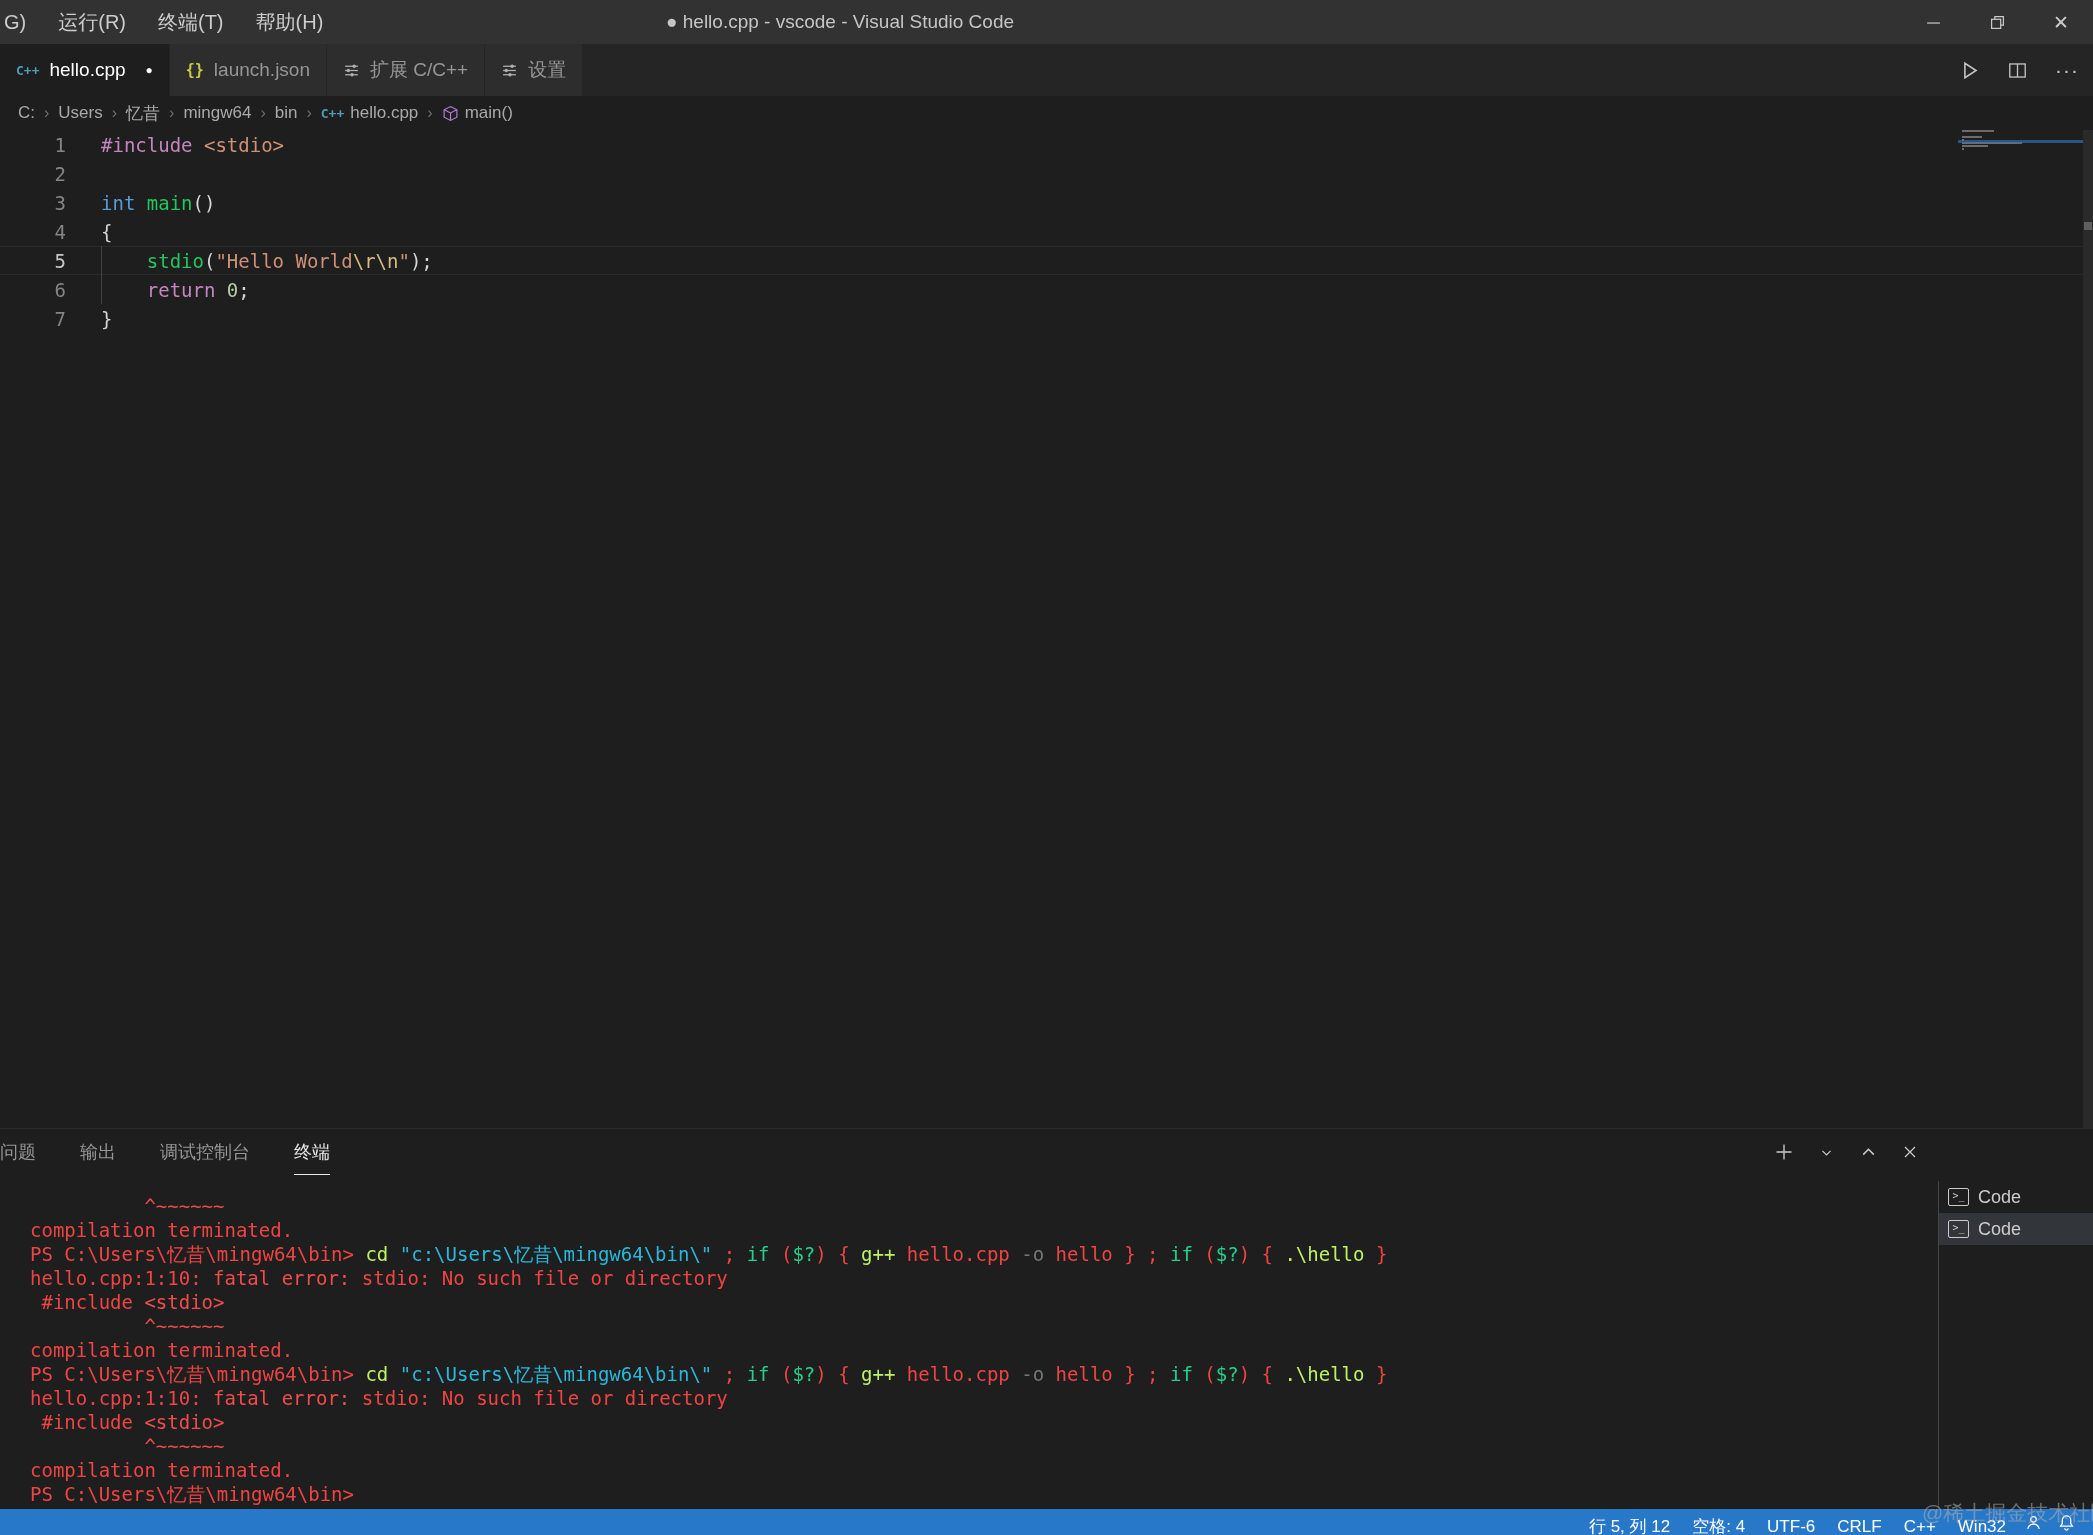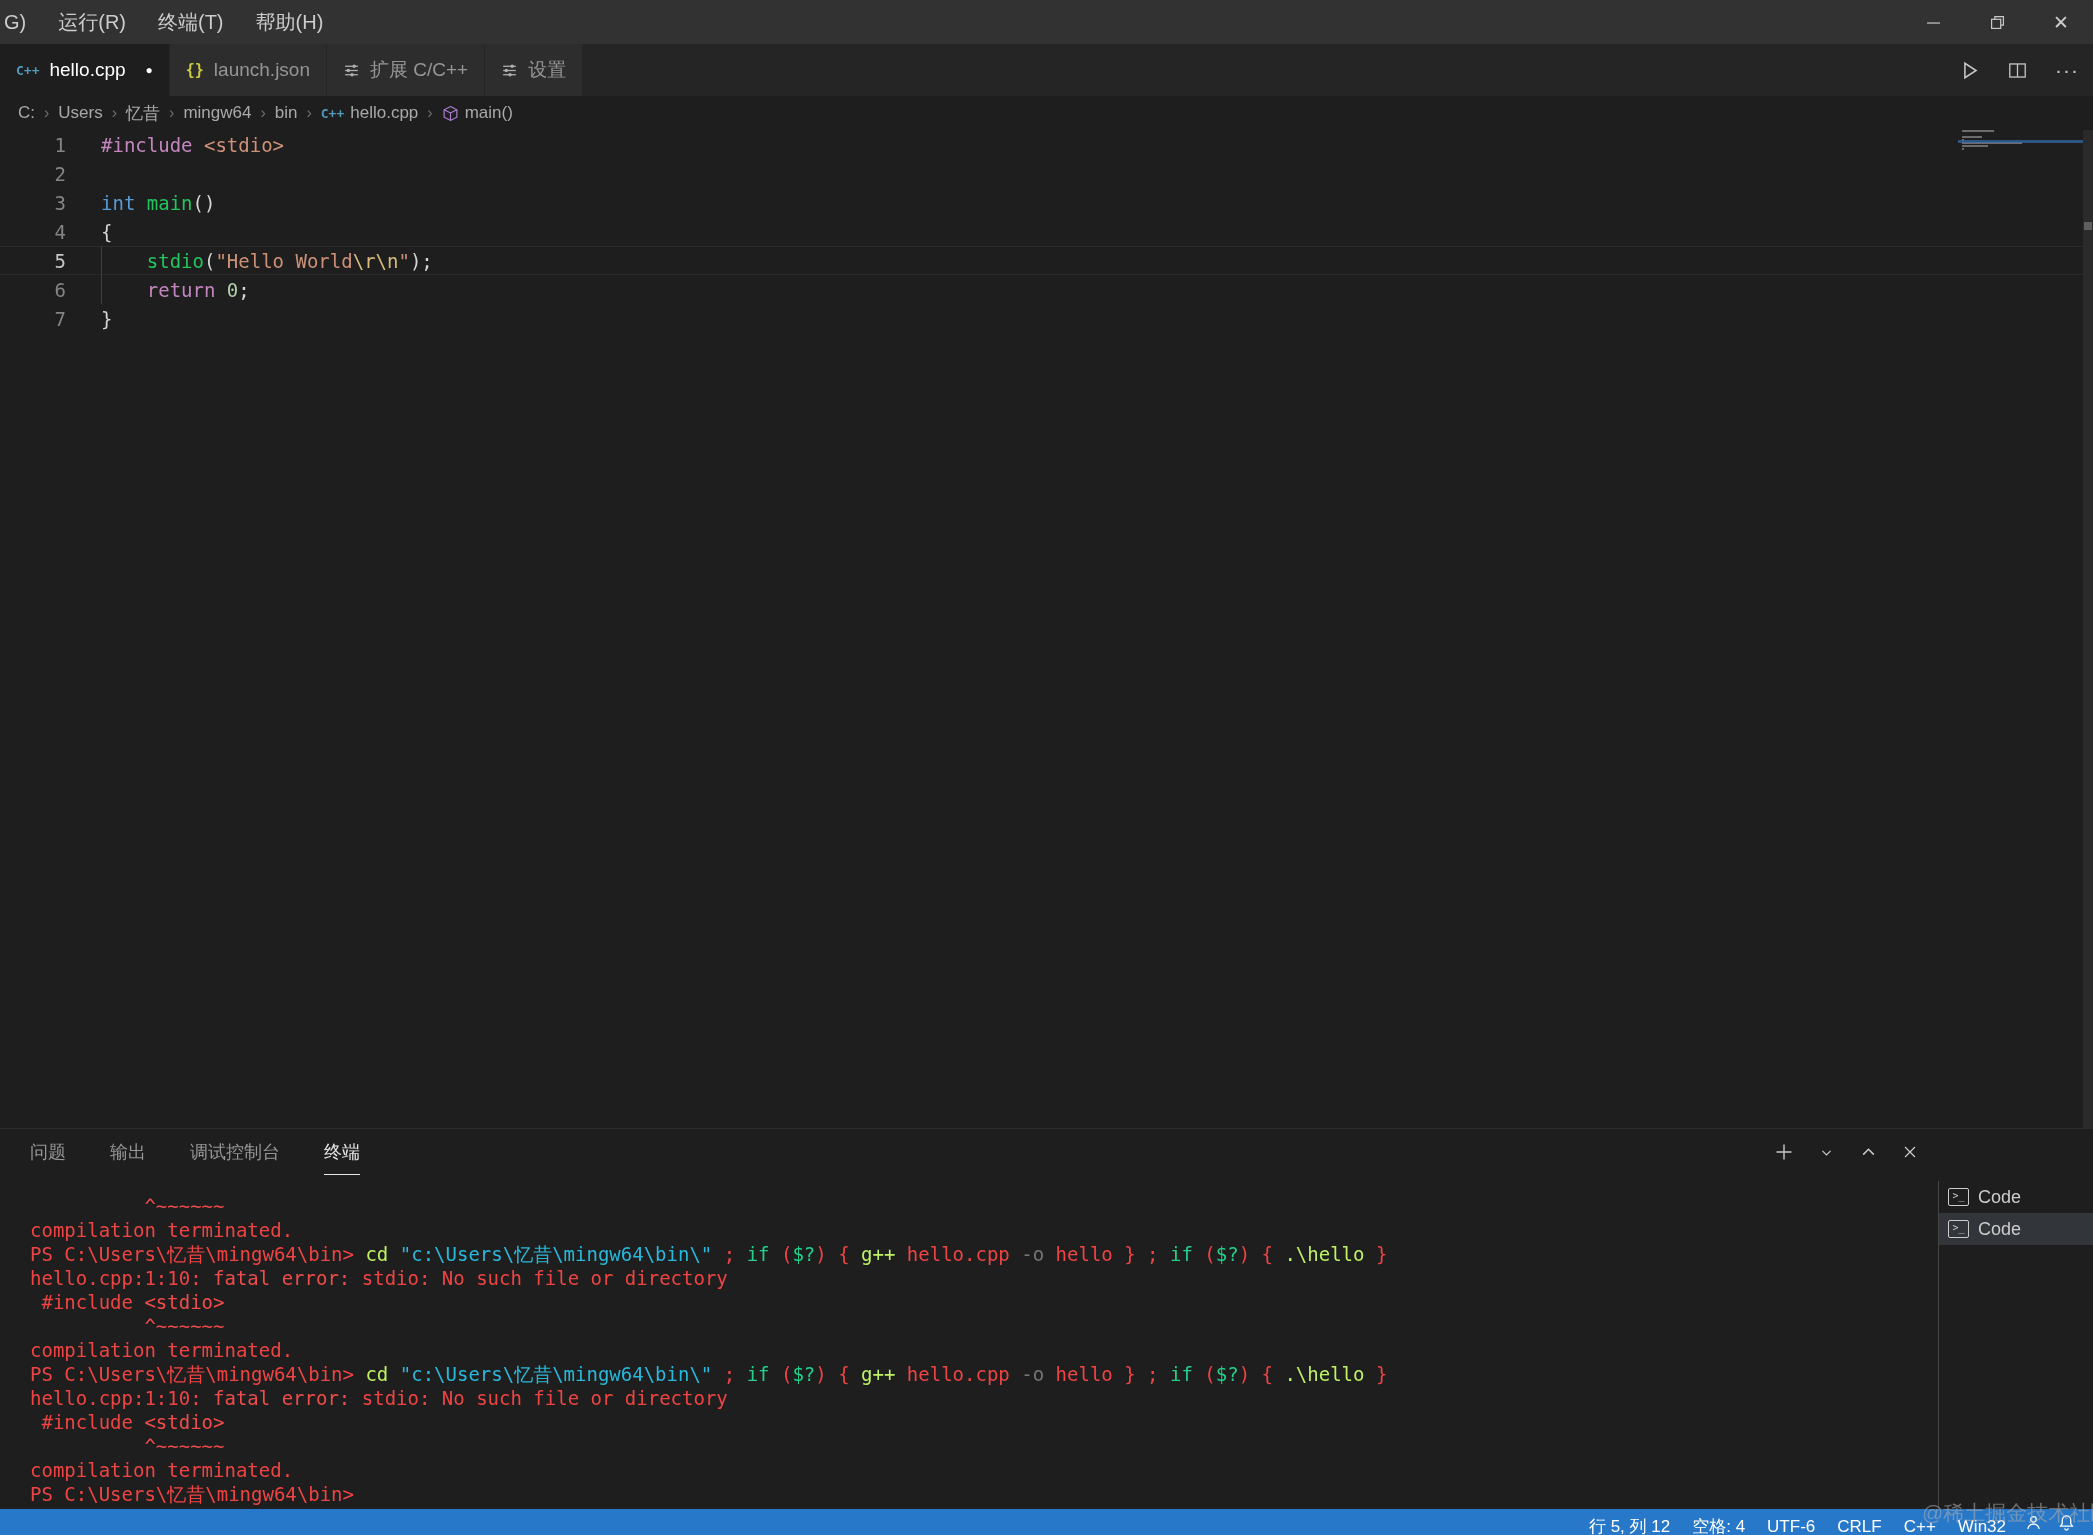--- a/index.html
+++ b/index.html
@@ -43,21 +43,21 @@
   .tok-pp{color:#c586c0} .tok-kw{color:#569cd6} .tok-fn{color:#22c55e}
   .tok-str{color:#ce9178} .tok-esc{color:#d7ba7d} .tok-num{color:#b5cea8} .tok-pl{color:#d4d4d4}
   .indent-guide { position:absolute; left:101px; top:116px; width:1px; height:58px; background:#404040; }
   .minimap { position:absolute; left:1958px; top:0; width:125px; height:60px; }
   .mm-bar { position:absolute; left:4px; height:2px; background:#6b6b6b; }
   .mm-curline { position:absolute; left:1958px; right:0; top:10px; height:3px; background:rgba(56,114,183,0.65); }
   .editor-scrollbar { position:absolute; right:0; top:0; width:10px; height:100%; background:#2a2a2a; }
   .sb-thumb { position:absolute; right:1px; top:92px; width:8px; height:8px; background:#5f5f5f; }
   
   .panel { height:381px; background:#1e1e1e; border-top:1px solid #2b2b2b; position:relative; }
-  .panel-tabs { display:flex; gap:44px; padding-left:30px; height:46px; align-items:flex-start; font-size:18px; color:#969696; }
+  .panel-tabs { display:flex; gap:44px; height:46px; align-items:flex-start; font-size:18px; color:#969696; }
   .panel-tab { height:100%; display:flex; align-items:center; cursor:default; border-bottom:1px solid transparent; }
   .panel-tab.active { color:#e7e7e7; border-bottom:1px solid #e7e7e7; }
   .panel-actions { position:absolute; top:10px; right:170px; display:flex; align-items:center; gap:16px; color:#cccccc; }
   .pa-btn { display:flex; align-items:center; justify-content:center; width:26px; height:26px; }
   .term-output { position:absolute; left:30px; top:65px; font-family:"DejaVu Sans Mono",monospace; font-size:19px; line-height:24px; white-space:pre; }
   .term-row { height:24px; }
   .tok-w{color:#ef4444} .tok-y{color:#bef264} .tok-c{color:#29b8db}
   .tok-g{color:#23d18b} .tok-r{color:#f14c4c} .tok-gy{color:#767676}
   .term-sidebar { position:absolute; right:0; top:52px; bottom:0; width:155px; border-left:1px solid #454545; }
   .term-entry { height:32px; display:flex; align-items:center; gap:9px; padding-left:9px; color:#cccccc; font-size:18px; cursor:default; }
@@ -73,20 +73,21 @@
 </head>
 <body>
 
 <div class="titlebar">
   <div class="menus">
       <div class="menu-item">G)</div>
       <div class="menu-item">运行(R)</div>
       <div class="menu-item">终端(T)</div>
       <div class="menu-item">帮助(H)</div>
     </div>
+  <div class="window-title">● hello.cpp - vscode - Visual Studio Code</div>
   <div class="win-controls">
       <div class="win-btn ">
         <svg width="15" height="15" viewBox="0 0 14 14">
           <line x1="1" y1="7.5" x2="13" y2="7.5" stroke="#cccccc" stroke-width="1.1"></line>
         </svg>
       </div>
       <div class="win-btn ">
         <svg width="15" height="15" viewBox="0 0 14 14" fill="none" stroke="#cccccc" stroke-width="1.1">
           <rect x="1.5" y="4" width="8.5" height="8.5"></rect>
           <path d="M4.5 4V1.5h8v8H10"></path>

